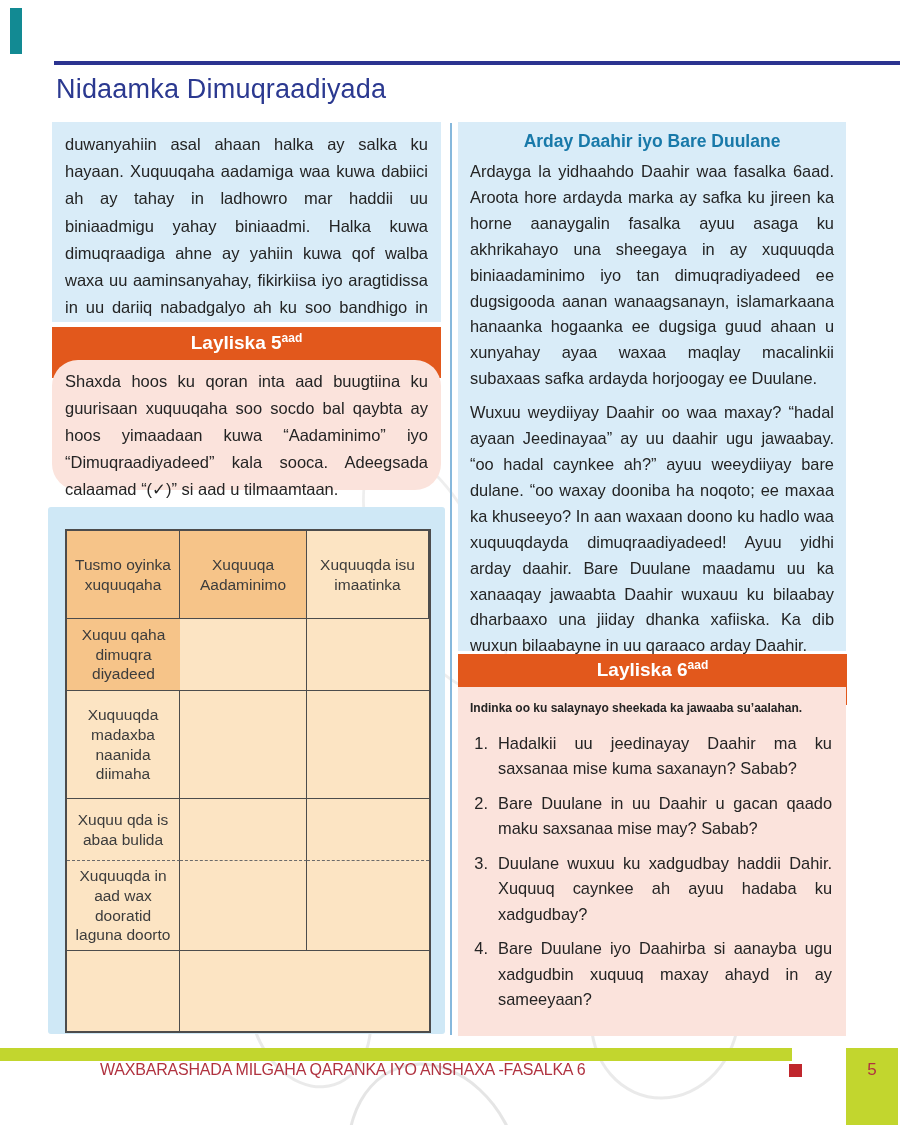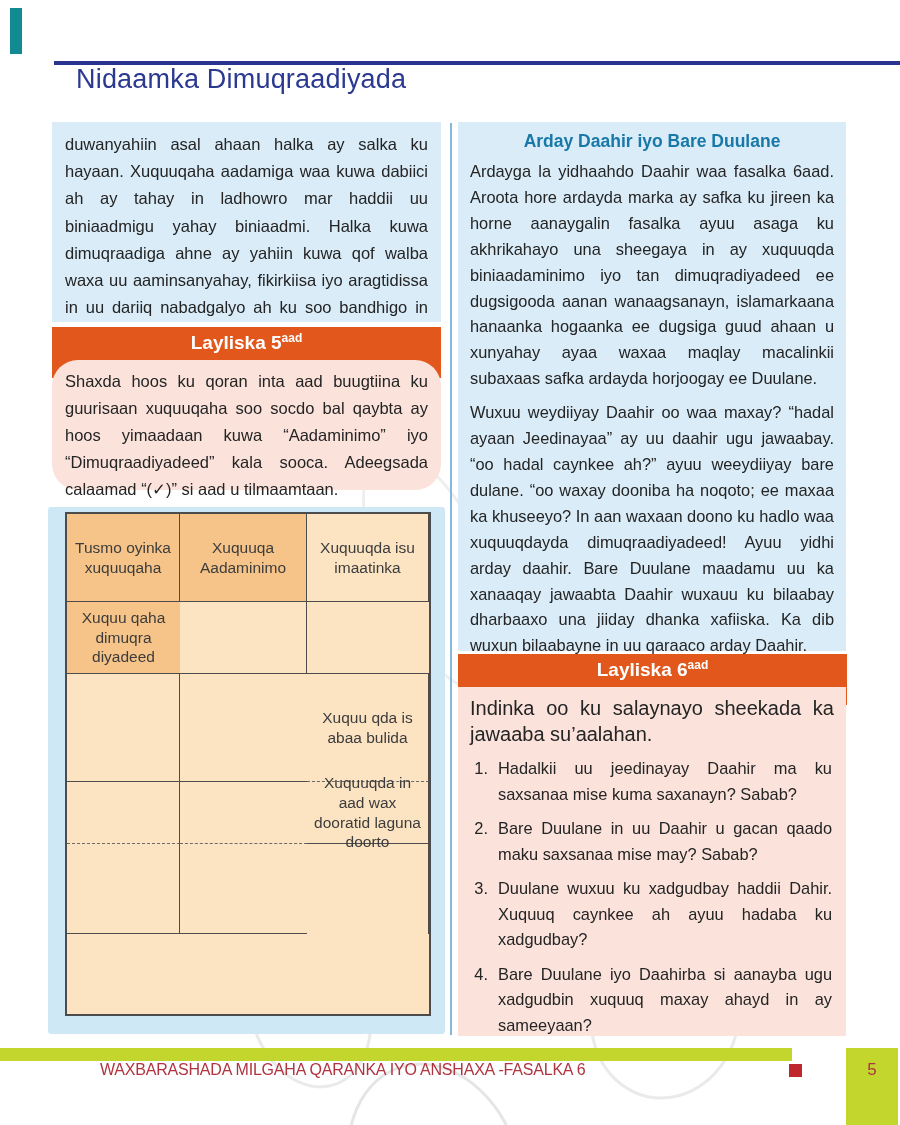--- a/index.html
+++ b/index.html
@@ -5,22 +5,22 @@
   * { margin:0; padding:0; box-sizing:border-box; }
   html,body { background:#ffffff; }
   .page {
     position:relative; width:900px; height:1125px; background:#ffffff;
     font-family:"Liberation Sans", sans-serif; color:#2b2b2b; overflow:hidden;
   }
   
   .corner-mark { position:absolute; left:10px; top:8px; width:12px; height:46px; background:#128a93; }
   .top-rule { position:absolute; left:54px; top:61px; width:846px; height:4px; background:#2b3390; }
   .page-title {
-    position:absolute; left:56px; top:64px; font-size:27px; color:#2b3990;
-    letter-spacing:0.2px; font-weight:500;margin-left:20px;
+    position:absolute; left:56px; top:74px; font-size:27px; color:#2b3990;
+    letter-spacing:0.2px; font-weight:500;
   }
   
   .col-left  { position:absolute; left:52px;  top:122px; width:389px; height:912px; }
   .col-right { position:absolute; left:458px; top:122px; width:389px; height:913px; }
   .col-divider { position:absolute; left:450px; top:123px; width:2px; height:912px; background:#86b8dc; }
 
   
   .intro-box {
     position:absolute; left:0; top:0; width:100%; height:200px;
     background:#d9ecf8; padding:9px 13px 0 13px;
@@ -35,21 +35,21 @@
   .exercise-header sup { font-size:12px; vertical-align:super; line-height:0; }
   .ex5-header { top:205px; }
   .ex5-body {
     position:absolute; left:0; top:238px; width:100%; height:130px;
     background:#fbe3dc; padding:8px 13px 0 13px;border-radius:26px;
   }
   .ex5-body .body-text { line-height:27px; }
 
   .table-panel {
     position:absolute; left:-4px; top:385px; width:397px; height:527px;
-    background:#cfe8f6; border-radius:3px; padding:5px 14px 0 17px;
+    background:#cfe8f6; border-radius:3px; padding:22px 14px 0 17px;
   }
   .rights-table {
     display:grid; grid-template-columns:113px 127px 122px;
     grid-template-rows:88px 72px 108px 62px 90px 80px;
     border:2px solid #4c4c4c; background:#fce4c3; width:366px;
   }
   .cell {
     border-right:1.5px solid #4c4c4c; border-bottom:1.5px solid #4c4c4c;
     display:flex; align-items:center; justify-content:center; text-align:center;
     padding:3px 4px; font-size:15.5px; line-height:1.28; color:#3c3c3c;
@@ -67,21 +67,21 @@
   .story-title {
     text-align:center; color:#1879a9; font-weight:bold; font-size:17.5px; margin:2px 0 7px 0;
   }
   .story-p { font-size:16.4px; line-height:25.9px; text-align:justify; color:#242424; }
   .story-p + .story-p { margin-top:8px; }
   .ex6-header { top:532px; }
   .ex6-body {
     position:absolute; left:0; top:565px; width:388px; height:349px;
     background:#fbe3dc; padding:9px 12px 0 12px;
   }
-  .ex6-intro { font-size:20px; line-height:25.5px; text-align:justify; color:#242424; }
+  .ex6-intro { font-size:12px; line-height:25.5px; text-align:justify; color:#242424;font-weight:bold; }
   .q-list { margin-top:9px; }
   .q-item { display:flex; margin-top:9px; }
   .q-num { width:28px; flex:0 0 28px; text-align:right; padding-right:10px; font-size:16.4px; line-height:25.5px; color:#242424; }
   .q-text { flex:1; font-size:16.4px; line-height:25.5px; text-align:justify; color:#242424; padding-right:2px; }
 
   
   .footer-bar { position:absolute; left:0; top:1048px; width:792px; height:13px; background:#c2d62e; }
   .footer-text {
     position:absolute; left:100px; top:1061px; font-size:16px; color:#b03340;
     letter-spacing:-0.2px; font-weight:500; white-space:nowrap;
@@ -131,20 +131,21 @@
       <div class="rights-table">
 
         <div class="cell header">Tusmo oyinka xuquuqaha</div>
         <div class="cell header">Xuquuqa Aadaminimo</div>
         <div class="cell">Xuquuqda isu imaatinka</div>
 
         <div class="cell header last-col">Xuquu qaha dimuqra diyadeed</div>
         <div class="cell"></div>
         <div class="cell last-col"></div>
 
+        <div class="cell">Xuquuqda madaxba naanida diimaha</div>
         <div class="cell"></div>
         <div class="cell last-col"></div>
 
         <div class="cell dashed">Xuquu qda is abaa bulida</div>
         <div class="cell dashed"></div>
         <div class="cell dashed last-col"></div>
 
         <div class="cell">Xuquuqda in aad wax dooratid laguna doorto</div>
         <div class="cell"></div>
         <div class="cell last-col"></div>

